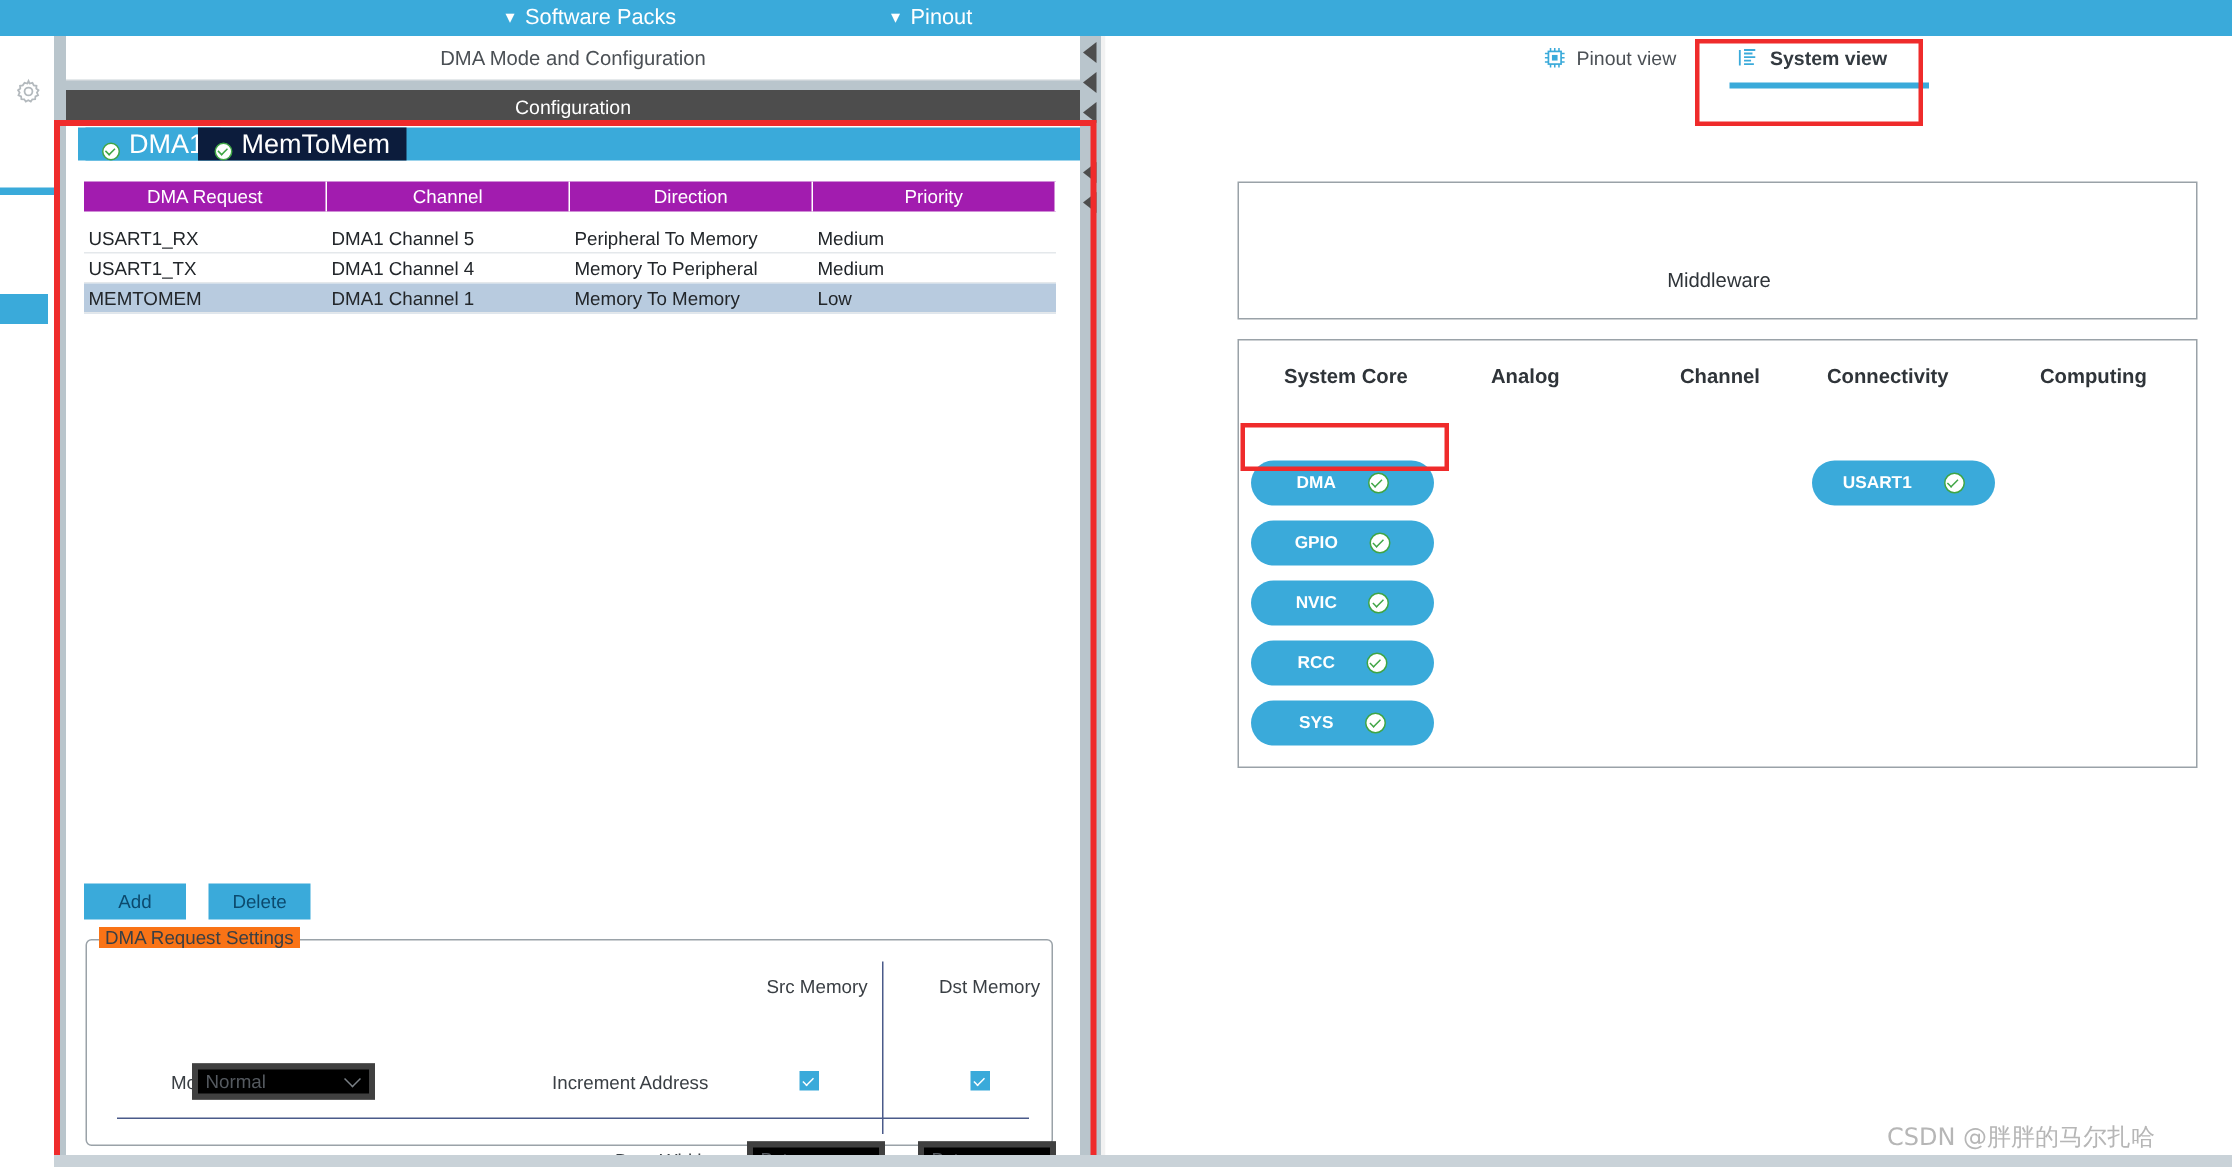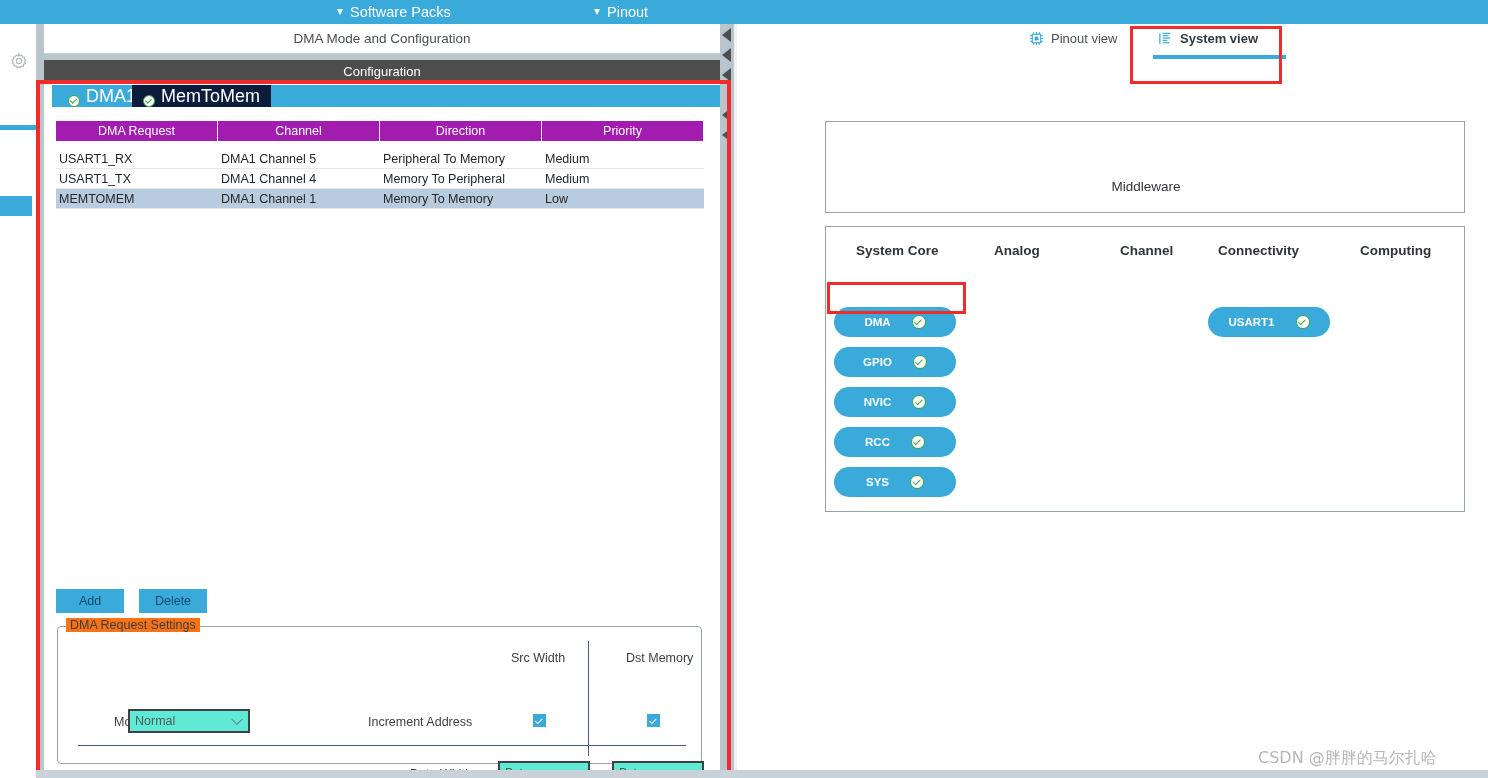--- a/index.html
+++ b/index.html
@@ -109,21 +109,21 @@
   }
   .col-hdr { position: absolute; font-size: 12.5px; color: #3a3f44; }
   #hdr-src { left: 453px; top: 24px; }
   #hdr-dst { left: 568px; top: 24px; }
 
   .lbl-mode { position: absolute; left: 56px; top: 88px; font-size: 12.5px; color: #3a3f44; }
   .lbl-inc { position: absolute; left: 310px; top: 88px; font-size: 12.5px; color: #3a3f44; }
   .lbl-dw  { position: absolute; left: 352px; top: 140px; font-size: 12.5px; color: #3a3f44; }
 
   .sel {
-    position: absolute; height: 24px; border: 2px solid #404040; background: #5eead4;
+    position: absolute; height: 24px; border: 4px solid #404040; background: #000000;
     display: flex; align-items: center; padding-left: 5px; font-size: 12.5px; color: #555a60;
     cursor: pointer;
   }
   .sel .caret {
     position: absolute; right: 7px; top: 50%; width: 8px; height: 8px;
     border-left: 1.4px solid #7a8086; border-bottom: 1.4px solid #7a8086;
     transform: translateY(-70%) rotate(-45deg);
   }
   #sel-mode { left: 70px; top: 82px; width: 122px; }
   #sel-src-dw { left: 440px; top: 134px; width: 92px; }
@@ -299,21 +299,21 @@
     </div>
 
     <div class="btn-row">
       <button class="flat-btn">Add</button>
       <button class="flat-btn">Delete</button>
     </div>
 
     <div class="group-box">
       <div class="group-legend">DMA Request Settings</div>
 
-      <div class="col-hdr" id="hdr-src">Src Width</div>
+      <div class="col-hdr" id="hdr-src">Src Memory</div>
       <div class="col-hdr" id="hdr-dst">Dst Memory</div>
 
       <div class="vdiv"></div>
       <div class="hdiv"></div>
 
       <div class="lbl-mode">Mode</div>
       <div class="sel" id="sel-mode">
         <span>Normal</span>
         <span class="caret"></span>
       </div>

